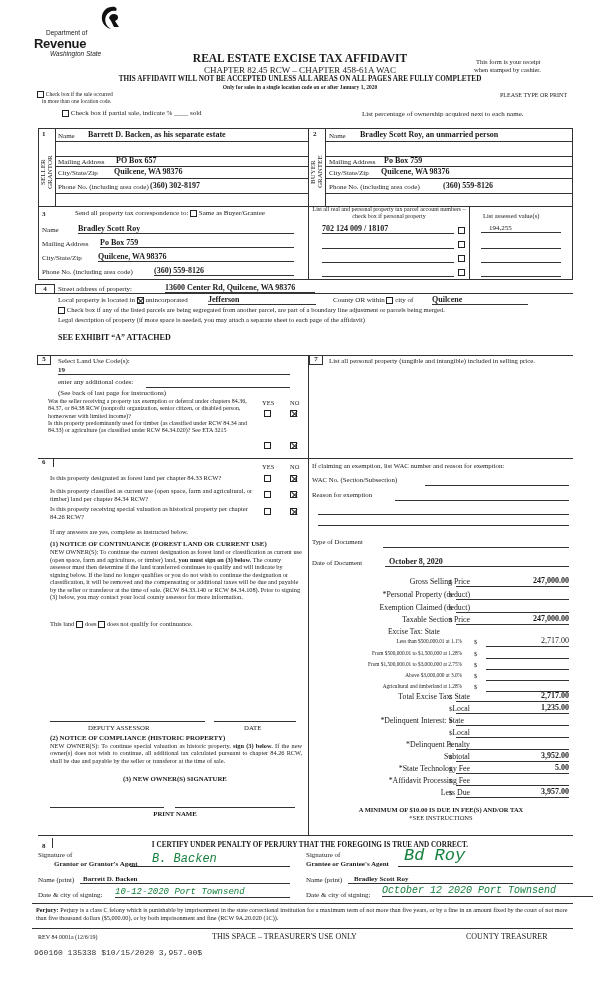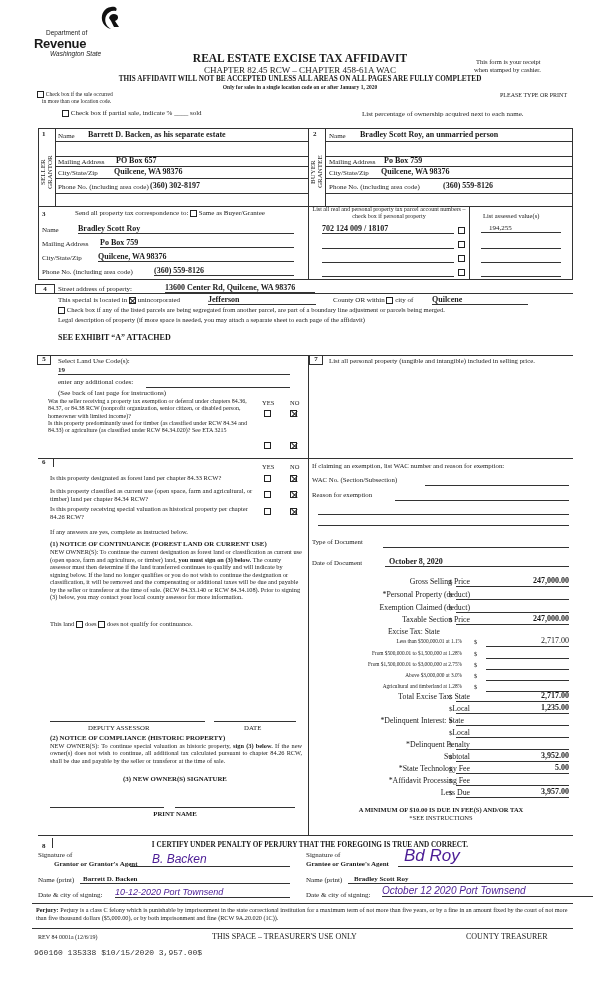--- a/index.html
+++ b/index.html
@@ -15,21 +15,21 @@
   .cb.x::before { transform: rotate(45deg); }
   .cb.x::after { transform: rotate(-45deg); }
   .box { border: 0.8px solid #333; box-sizing: border-box; }
   .vline { position: absolute; width: 0; border-left: 0.8px solid #333; }
   .hline { position: absolute; height: 0; border-top: 0.8px solid #333; }
   .numbox { position: absolute; border: 0.8px solid #333; font-size: 7px; font-weight: bold; text-align: center; line-height: 8px; box-sizing: border-box; }
   .val { font-weight: bold; font-size: 8px; }
   .vert { writing-mode: vertical-rl; transform: rotate(180deg); font-size: 7px; line-height: 7px; text-align: center; }
   .right { text-align: right; }
   .center { text-align: center; }
-  .sig { font-family: Liberation Sans, sans-serif; font-style: italic; color: #4c1d95; }
+  .sig { font-family: Liberation Mono, monospace; font-style: italic; color: #15803d; }
 </style>
 </head>
 <body>
 
 <div class="abs" style="left:34px;top:6px;width:70px;height:36px;">
   <div class="abs sans" style="left:12px;top:3px;font-size:6.5px;">Department of</div>
   <div class="abs sans b" style="left:0;top:10px;font-size:13px;letter-spacing:-0.3px;">Revenue</div>
   <div class="abs sans" style="left:16px;top:24px;font-size:6.5px;font-style:italic;">Washington State</div>
   <svg class="abs" style="left:66px;top:0px;" width="22" height="24" viewBox="0 0 22 24">
     <path d="M11 1 C4 2 1 8 2 14 C3 19 7 22 11 23 C6 20 4 15 6 10 C8 6 12 4 16 5 C18 2 15 0 11 1 Z" fill="#111"></path>
@@ -127,21 +127,21 @@
 
 <div class="abs hl" style="left:322px;top:266px;width:132px;height:10px;"></div>
 <div class="abs" style="left:458px;top:268px;"><span class="cb"></span></div>
 <div class="abs hl" style="left:481px;top:266px;width:80px;height:10px;"></div>
 
 <div class="numbox" style="left:35px;top:284px;width:20px;height:10px;">4</div>
 <div class="hline" style="left:55px;top:293px;width:518px;"></div>
 <div class="abs" style="left:58px;top:285px;">Street address of property:</div>
 <div class="abs val hl" style="left:165px;top:283px;width:150px;">13600 Center Rd, Quilcene, WA  98376</div>
 <div class="abs" style="left:58px;top:296px;">
-  <span>This special is located in</span>
+  <span>Local property is located in</span>
   <span class="cb x"></span>
   <span>unincorporated</span>
 </div>
 <div class="abs val hl" style="left:208px;top:295px;width:108px;">Jefferson</div>
 <div class="abs" style="left:333px;top:296px;">
   <span>County OR within</span>
   <span class="cb"></span>
   <span>city of</span>
 </div>
 <div class="abs val hl" style="left:432px;top:295px;width:96px;">Quilcene</div>

